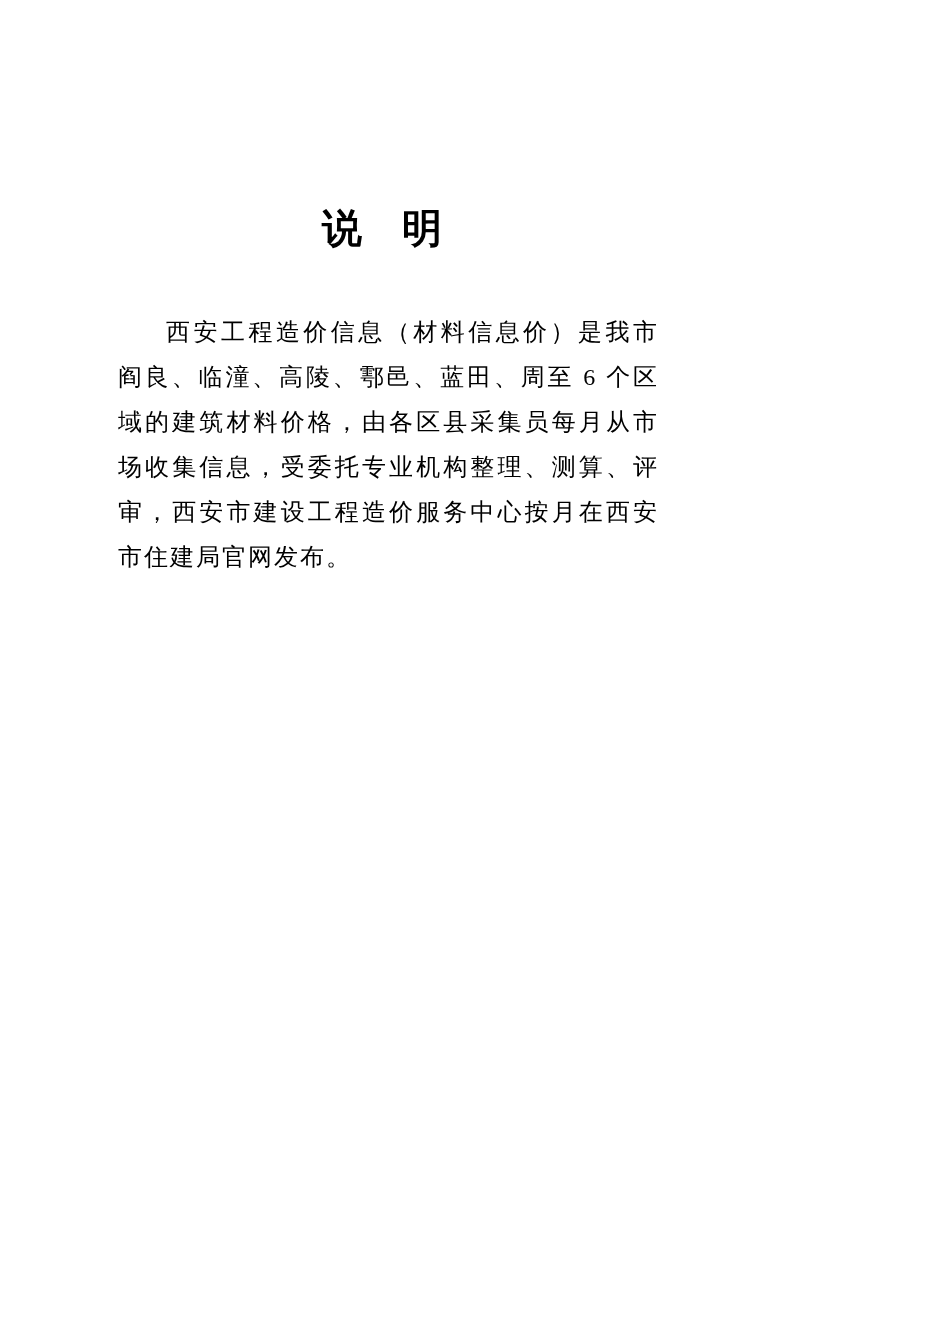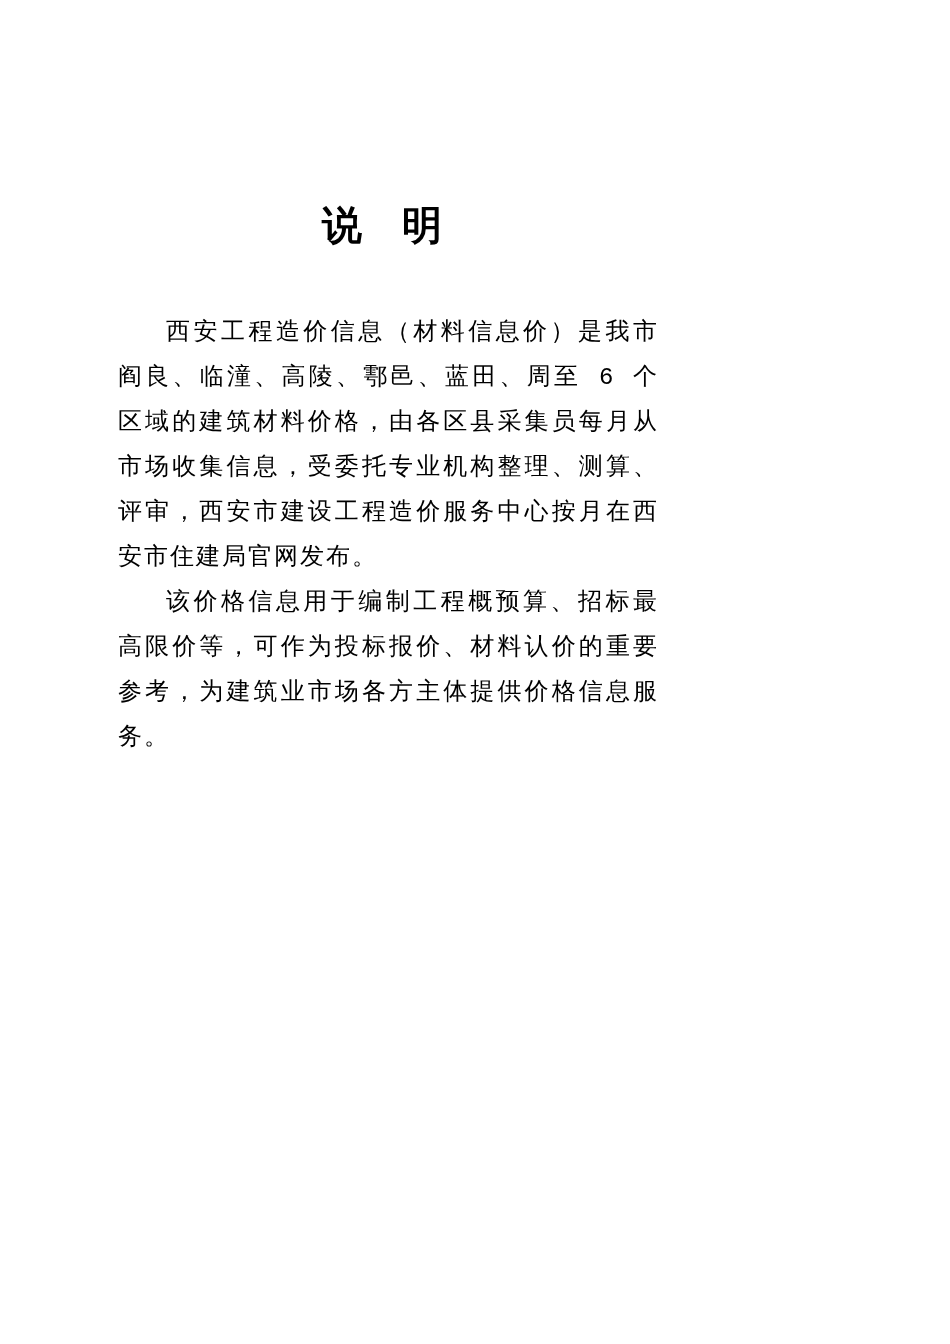--- a/index.html
+++ b/index.html
@@ -6,21 +6,21 @@
     margin: 0;
     padding: 0;
     background: #ffffff;
   }
   .page {
     position: relative;
     width: 764px;
     height: 1344px;
     background: #ffffff;
     color: #000000;
-    font-family: Liberation Mono, monospace;
+    font-family: Liberation Serif, serif;
     overflow: hidden;
     box-sizing: border-box;
   }
   .doc-title {
     margin: 0;
     padding-top: 207px;
     font-size: 40px;
     line-height: 44px;
     font-weight: 700;
     text-align: center;
@@ -40,15 +40,14 @@
     word-break: normal;
   }
 </style>
 </head>
 <body>
 
 <div class="page">
   <h1 class="doc-title">说　明</h1>
   <div class="doc-body">
     <p>西安工程造价信息（材料信息价）是我市阎良、临潼、高陵、鄠邑、蓝田、周至 6 个区域的建筑材料价格，由各区县采集员每月从市场收集信息，受委托专业机构整理、测算、评审，西安市建设工程造价服务中心按月在西安市住建局官网发布。</p>
-    <p>该价格信息用于编制工程概预算、招标最高限价等，可作为投标报价、材料认价的重要参考，为建筑业市场各方主体提供价格信息服务。</p>
   </div>
 </div>
 
 </body></html>

